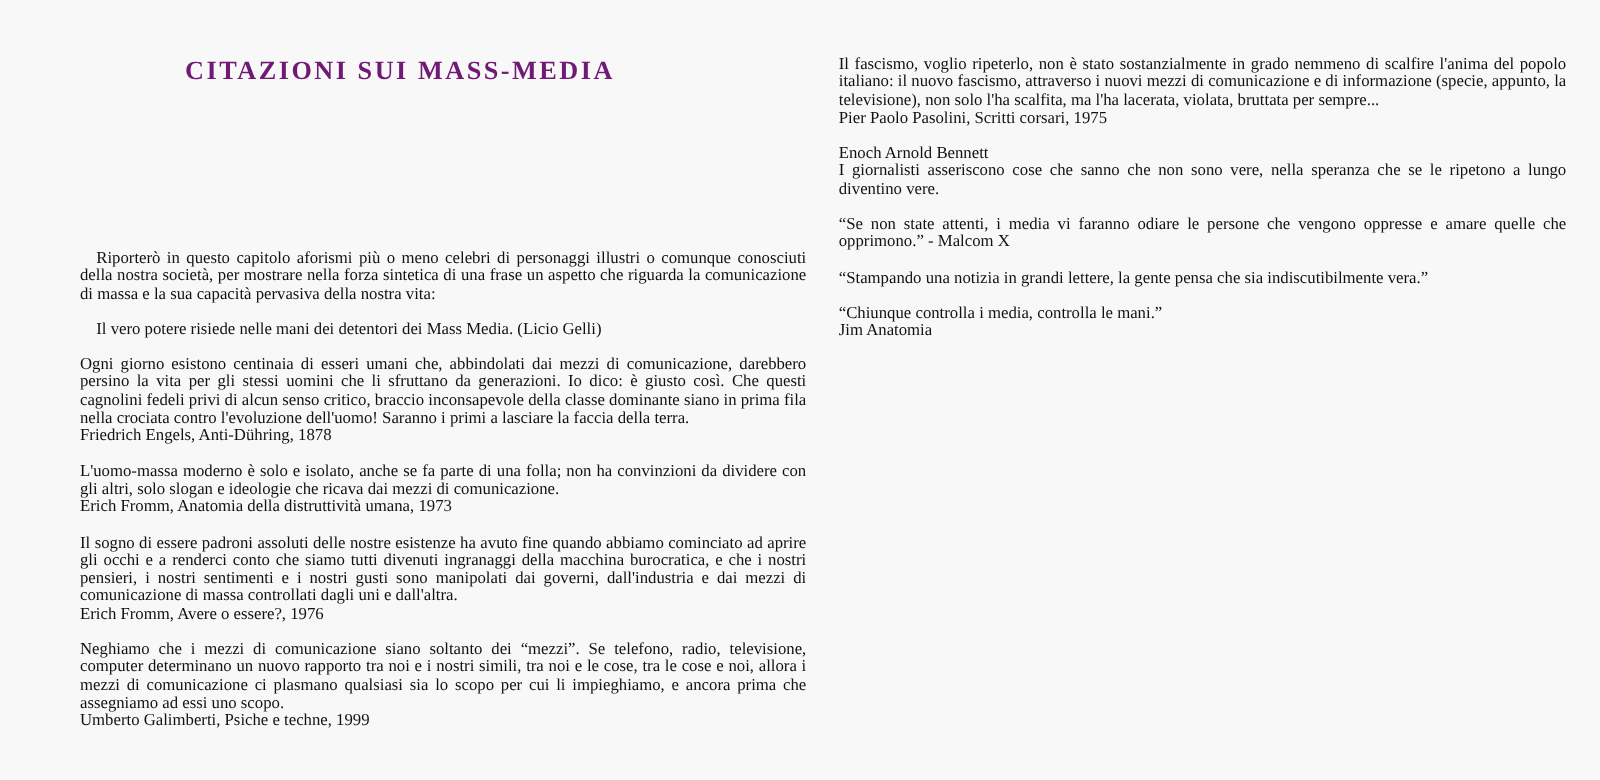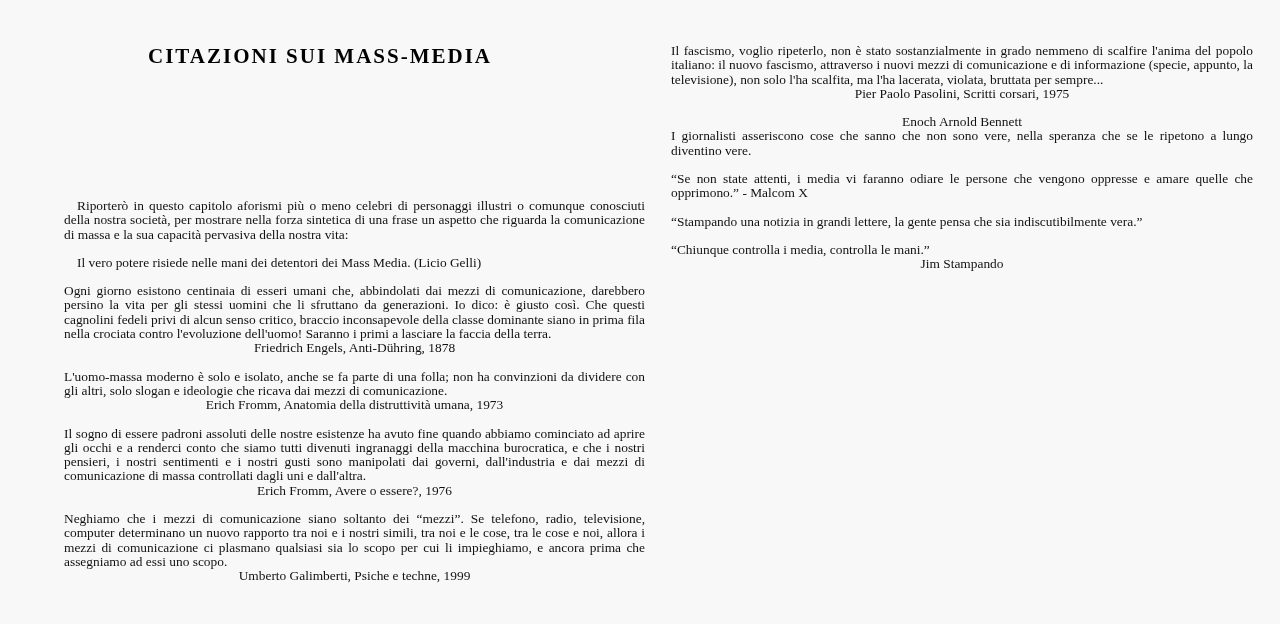--- a/index.html
+++ b/index.html
@@ -7,29 +7,29 @@
     width: 1280px; height: 624px; overflow: hidden;
     background: #f8f8f8;
     font-family: "Liberation Serif", "DejaVu Serif", serif;
     color: #111;
     position: relative;
   }
   .title {
     position: absolute; top: 30px; left: 0; width: 640px;
     text-align: center;
     font-size: 21px; letter-spacing: 2px;
-    color: #000000;
+    color: #701a75;
   }
   .block {
     font-size: 13.4px; line-height: 14.3px;
     text-align: justify;
     margin: 0;
   }
   .indent { text-indent: 13px; }
-  .src { display: block; text-align: center; }
+  .src { display: block; text-align: left; }
   .left-content { position: absolute; top: 199px; left: 29px; width: 581px; margin-left: 35px; }
   .right-content { position: absolute; top: 44px; left: 671px; width: 582px; }
   .gap { height: 14px; }
   .lead { text-align: justify; text-align-last: left; }
 </style>
 </head>
 <body>
 
 <h1 class="title">CITAZIONI SUI MASS-MEDIA</h1>
 
@@ -74,15 +74,15 @@
   <div>
     <p class="block lead">“Se non state attenti, i media vi faranno odiare le persone che vengono oppresse e amare quelle che opprimono.” - Malcom X</p>
   </div>
   <div class="gap"></div>
   <div>
     <p class="block lead">“Stampando una notizia in grandi lettere, la gente pensa che sia indiscutibilmente vera.”</p>
   </div>
   <div class="gap"></div>
   <div>
     <p class="block lead">“Chiunque controlla i media, controlla le mani.”</p>
-    <p class="block src">Jim Stampando</p>
+    <p class="block src">Jim Anatomia</p>
   </div>
 </div>
 
 </body></html>

